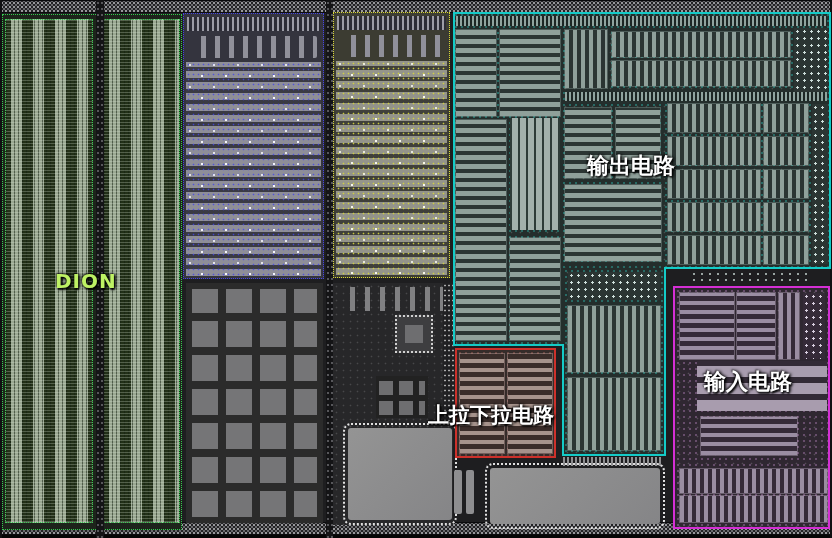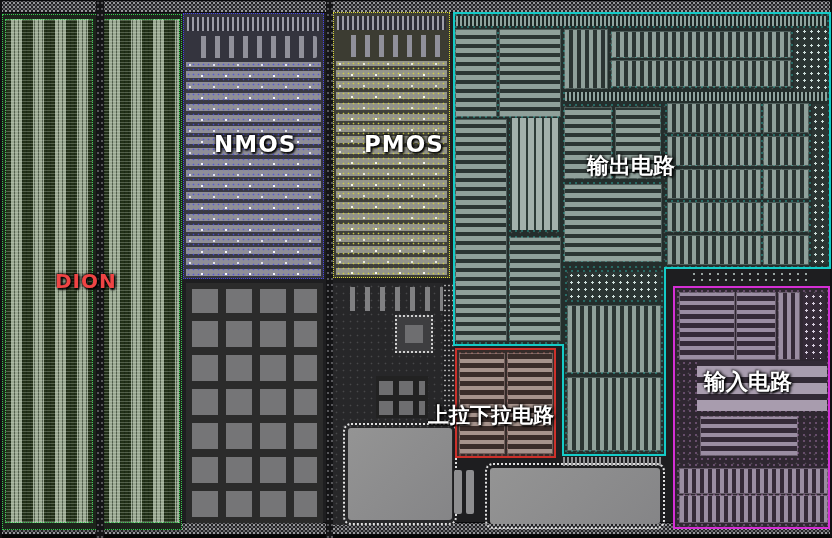--- a/index.html
+++ b/index.html
@@ -184,20 +184,18 @@
     <div class="blk-v-mag" style="left:5px;top:208px;width:147px;height:26px;"></div>
   </div>
 
   <svg class="outline-svg" style="left:453px;top:12px;" width="379" height="446">
     <polygon points="1,1 377,1 377,256 212,256 212,443 110,443 110,333 1,333" fill="none" stroke-width="2" style="stroke: rgb(20, 203, 199);"></polygon>
   </svg>
 
   <div class="edge" style="left:0;top:0;width:2px;height:538px;"></div>
   <div class="edge" style="left:830px;top:0;width:2px;height:538px;"></div>
 
-  <div class="region-label" style="left: 55px; top: 269px; font-size: 20px; color: #ef4444;">DION</div>
-  <div class="region-label" style="left: 214px; top: 131px; font-size: 23px; color: rgb(255, 255, 255);">NMOS</div>
-  <div class="region-label" style="left: 364px; top: 131px; font-size: 23px; color: rgb(255, 255, 255);">PMOS</div>
+  <div class="region-label" style="left: 55px; top: 269px; font-size: 20px; color: #bef264;">DION</div>
   <div class="region-label" style="left: 428px; top: 401px; font-size: 21px; letter-spacing: 0px; color: rgb(255, 255, 255);">上拉下拉电路</div>
   <div class="region-label" style="left: 587px; top: 151px; font-size: 22px; letter-spacing: 0px; color: rgb(255, 255, 255);">输出电路</div>
   <div class="region-label" style="left: 704px; top: 367px; font-size: 22px; letter-spacing: 0px; color: rgb(255, 255, 255);">输入电路</div>
 
 </div>
 
 </body></html>

